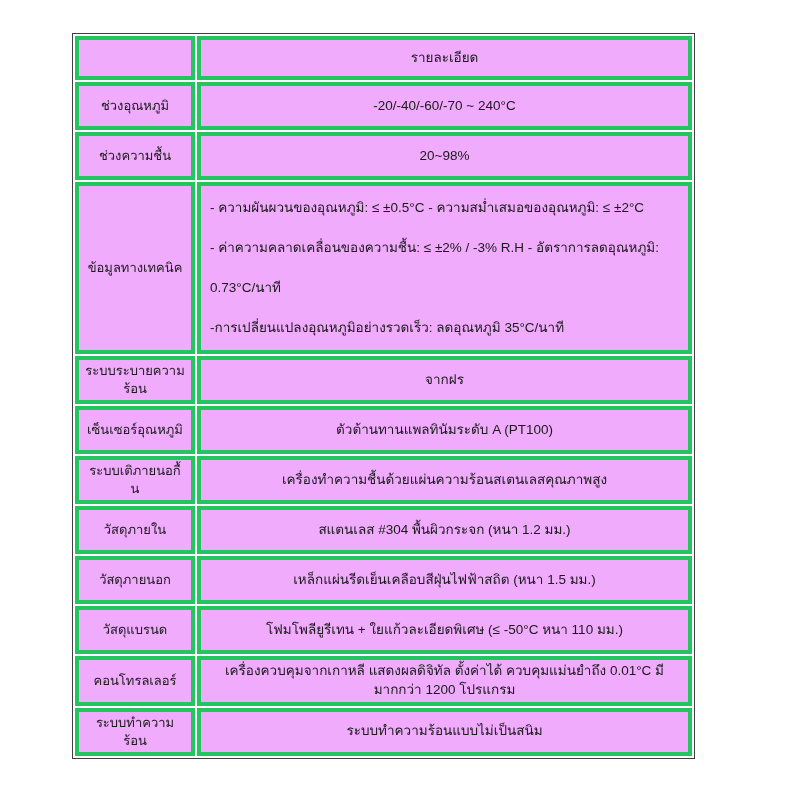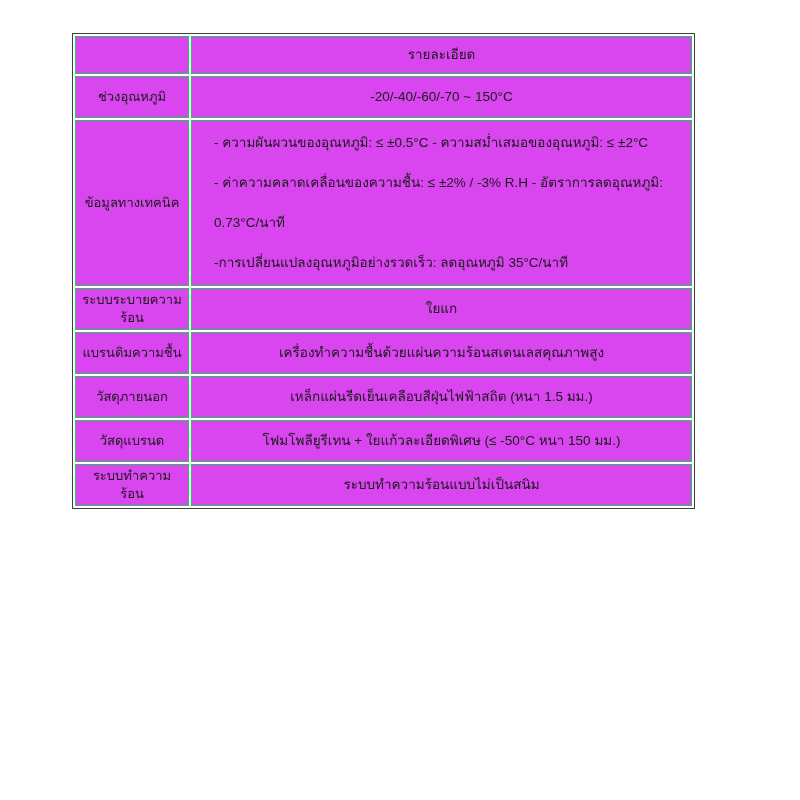--- a/index.html
+++ b/index.html
@@ -20,83 +20,99 @@
     left: 72px;
     top: 33px;
     width: 623px;
     border-collapse: separate;
     border-spacing: 2px;
     border: 1px solid #3f3f3f;
     background: #ffffff;
     table-layout: fixed;
   }
   table.spec-table td {
-    border: 1px solid #22c55e;
+    border: 4px solid #22c55e;
     vertical-align: middle;
     padding: 2px 6px;
-    background: #d946ef;
+    background: #f0abfc;
   }
   td.lbl {
     width: 100px;
     text-align: center;
     font-size: 13px;
     line-height: 1.35;
     margin-top: 32px;
   }
   td.val {
     text-align: center;
     font-size: 13.5px;
     line-height: 1.4;
   }
   tr.h-header td { height: 32px; }
   tr.h-std td    { height: 36px; }
   tr.h-tech td   { height: 134px; }
   tr.h-tech td.val {
     text-align: left;
-    padding-left: 22px;
+    padding-left: 9px;
     white-space: pre-line;
     line-height: 40px;
     font-size: 13.5px;
   }
 </style>
 </head>
 <body>
 
 <div class="page">
   <table class="spec-table">
     <tbody>
       <tr class="h-header">
         <td class="lbl"></td>
         <td class="val">รายละเอียด</td>
       </tr>
       <tr class="h-std">
         <td class="lbl">ช่วงอุณหภูมิ</td>
-        <td class="val">-20/-40/-60/-70 ~ 150°C</td>
+        <td class="val">-20/-40/-60/-70 ~ 240°C</td>
+      </tr>
+      <tr class="h-std">
+        <td class="lbl">ช่วงความชื้น</td>
+        <td class="val">20~98%</td>
       </tr>
       <tr class="h-tech">
         <td class="lbl">ข้อมูลทางเทคนิค</td>
         <td class="val">- ความผันผวนของอุณหภูมิ: ≤ ±0.5°C - ความสม่ำเสมอของอุณหภูมิ: ≤ ±2°C
 - ค่าความคลาดเคลื่อนของความชื้น: ≤ ±2% / -3% R.H - อัตราการลดอุณหภูมิ: 0.73°C/นาที
 -การเปลี่ยนแปลงอุณหภูมิอย่างรวดเร็ว: ลดอุณหภูมิ 35°C/นาที</td>
       </tr>
       <tr class="h-std">
         <td class="lbl">ระบบระบายความร้อน</td>
-        <td class="val">ใยแก</td>
+        <td class="val">จากฝร</td>
       </tr>
       <tr class="h-std">
-        <td class="lbl">แบรนดิมความชื้น</td>
+        <td class="lbl">เซ็นเซอร์อุณหภูมิ</td>
+        <td class="val">ตัวต้านทานแพลทินัมระดับ A (PT100)</td>
+      </tr>
+      <tr class="h-std">
+        <td class="lbl">ระบบเติภายนอกื้น</td>
         <td class="val">เครื่องทำความชื้นด้วยแผ่นความร้อนสเตนเลสคุณภาพสูง</td>
+      </tr>
+      <tr class="h-std">
+        <td class="lbl">วัสดุภายใน</td>
+        <td class="val">สแตนเลส #304 พื้นผิวกระจก (หนา 1.2 มม.)</td>
       </tr>
       <tr class="h-std">
         <td class="lbl">วัสดุภายนอก</td>
         <td class="val">เหล็กแผ่นรีดเย็นเคลือบสีฝุ่นไฟฟ้าสถิต (หนา 1.5 มม.)</td>
       </tr>
       <tr class="h-std">
         <td class="lbl">วัสดุแบรนด</td>
-        <td class="val">โฟมโพลียูรีเทน + ใยแก้วละเอียดพิเศษ (≤ -50°C หนา 150 มม.)</td>
+        <td class="val">โฟมโพลียูรีเทน + ใยแก้วละเอียดพิเศษ (≤ -50°C หนา 110 มม.)</td>
+      </tr>
+      <tr class="h-std">
+        <td class="lbl">คอนโทรลเลอร์</td>
+        <td class="val">เครื่องควบคุมจากเกาหลี แสดงผลดิจิทัล ตั้งค่าได้ ควบคุมแม่นยำถึง 0.01°C มีมากกว่า 1200 โปรแกรม</td>
       </tr>
       <tr class="h-std">
         <td class="lbl">ระบบทำความร้อน</td>
         <td class="val">ระบบทำความร้อนแบบไม่เป็นสนิม</td>
       </tr>
 
     </tbody>
   </table>
 </div>
 

